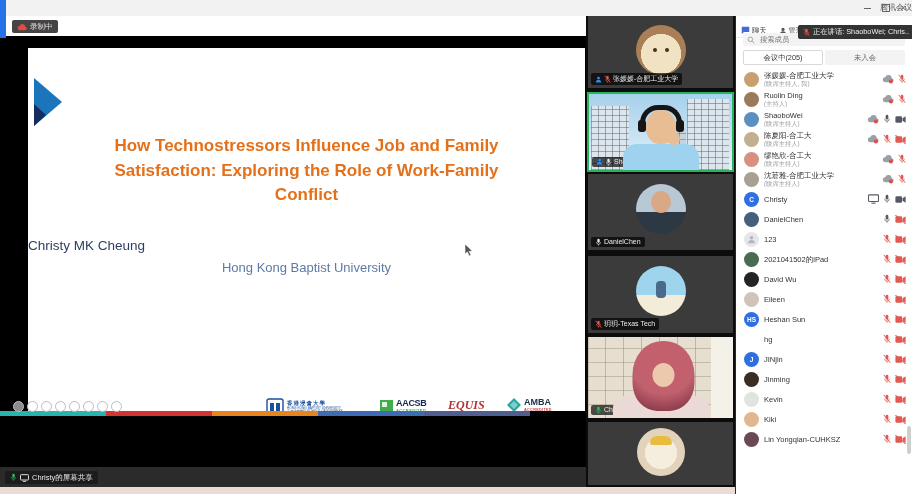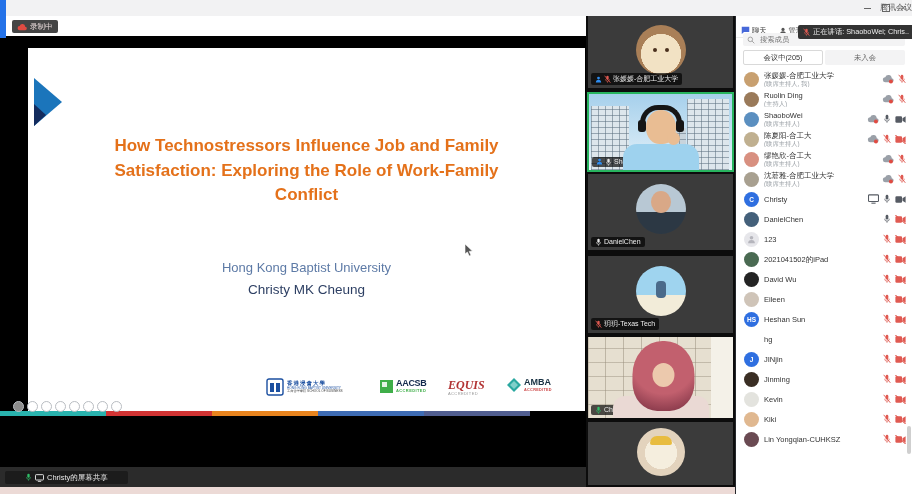--- a/index.html
+++ b/index.html
@@ -18,42 +18,42 @@
   .topstrip{position:absolute;left:0;top:0;width:100%;height:20px;background:#ffffff;}
   .rec-badge{position:absolute;left:12px;top:4px;height:13px;background:#454545;border-radius:2px;
              display:flex;align-items:center;gap:3px;padding:0 5px;font-size:7.5px;color:#eddfdf;}
   .slide{position:absolute;left:28px;top:32px;width:557px;height:363px;background:#fff;}
   .slide-logo{position:absolute;left:4px;top:30px;display:flex;align-items:center;}
   .sl-txt{display:flex;flex-direction:column;line-height:1.05;}
   .sl1,.sl3{font-size:6px;font-weight:bold;color:#15305e;}
   .sl2{font-size:13.5px;font-weight:bold;color:#1b75bb;letter-spacing:-0.3px;}
   .slide-title{position:absolute;left:50%;top:86px;transform:translateX(-50%);width:400px;text-align:center;
                font-size:17px;line-height:1.45;font-weight:bold;color:#e4711a;}
-  .slide-author{position:absolute;left:0;right:0;top:190px;text-align:center;font-size:13.5px;color:#2d3f63;margin-top:44px;}
+  .slide-author{position:absolute;left:0;right:0;top:190px;text-align:left;font-size:13.5px;color:#2d3f63;}
   .slide-aff{position:absolute;left:0;right:0;top:212px;text-align:center;font-size:13px;color:#5d7aa6;}
   .slide-cite{position:absolute;left:26px;top:276px;width:510px;font-size:10.8px;line-height:1.38;color:#1b1b1b;}
-  .slide-logos{position:absolute;left:0;top:328px;width:100%;height:30px;padding-left:28px;}
+  .slide-logos{position:absolute;left:0;top:348px;width:100%;height:30px;padding-left:28px;}
   .lg{position:absolute;display:flex;align-items:center;gap:3px;}
   .lg-col{display:flex;flex-direction:column;line-height:1.1;}
   .hkbu-cn{font-size:5.5px;font-weight:bold;color:#1b4fa0;letter-spacing:1px;}
   .hkbu-en{font-size:3.2px;color:#1b4fa0;}
   .hkbu-sc{font-size:3.2px;color:#444;}
   .aacsb-t{font-size:9px;font-weight:800;color:#12284c;letter-spacing:-0.3px;}
   .accr-g{font-size:4px;font-weight:bold;color:#3fae49;letter-spacing:.4px;}
   .equis-t{font-family:"Liberation Serif",serif;font-style:italic;font-weight:bold;font-size:12px;color:#b23434;}
   .accr-gray{font-size:4px;color:#999;letter-spacing:.4px;}
   .amba-t{font-size:9px;font-weight:800;color:#173042;}
   .accr-r{font-size:3.8px;font-weight:bold;color:#cc4444;letter-spacing:.3px;}
   .ppt-toolbar{position:absolute;left:13px;top:385px;display:flex;gap:3px;z-index:5;}
   .ppt-btn{width:9px;height:9px;border-radius:50%;border:1px solid #b9bdc2;background:rgba(255,255,255,.55);}
   .brandbar{position:absolute;left:0;top:395px;height:5px;display:flex;}
   .brandseg{height:5px;}
   .share-bottombar{position:absolute;left:0;top:451px;width:100%;height:27px;background:#2b2b2b;}
   .share-pill{position:absolute;left:5px;top:4px;height:13px;background:#1c1c1c;border-radius:2px;
-              display:flex;align-items:center;gap:3px;padding:0 20px;font-size:7.5px;color:#e8e8e8;white-space:nowrap;}
+              display:flex;align-items:center;gap:3px;padding:0 5px;font-size:7.5px;color:#e8e8e8;white-space:nowrap;}
   .cursor{position:absolute;left:436px;top:196px;z-index:6;}
   
   .video-col{position:absolute;left:586px;top:16px;width:149px;height:478px;background:#0c0c0c;}
   .vthumb{position:absolute;left:2px;width:145px;background:#3b3b3b;overflow:hidden;}
   .vthumb.speaking{border:2px solid #28b45f;left:1px;width:143px;}
   .vlabel{position:absolute;left:3px;bottom:3px;background:rgba(0,0,0,.68);border-radius:2px;
           display:flex;align-items:center;gap:2px;padding:1px 4px;font-size:7px;color:#ececec;white-space:nowrap;max-width:132px;overflow:hidden;}
   .av{border-radius:50%;position:absolute;left:50%;transform:translateX(-50%);}
   .av-hamster{width:50px;height:50px;top:9px;background:radial-gradient(circle at 50% 58%,#f2e2c4 0 52%,#a97f57 53%);}
   .av-hamster::after{content:"";position:absolute;width:4px;height:4px;background:#4a2f1d;border-radius:50%;left:17px;top:23px;box-shadow:12px 0 0 #4a2f1d;}

